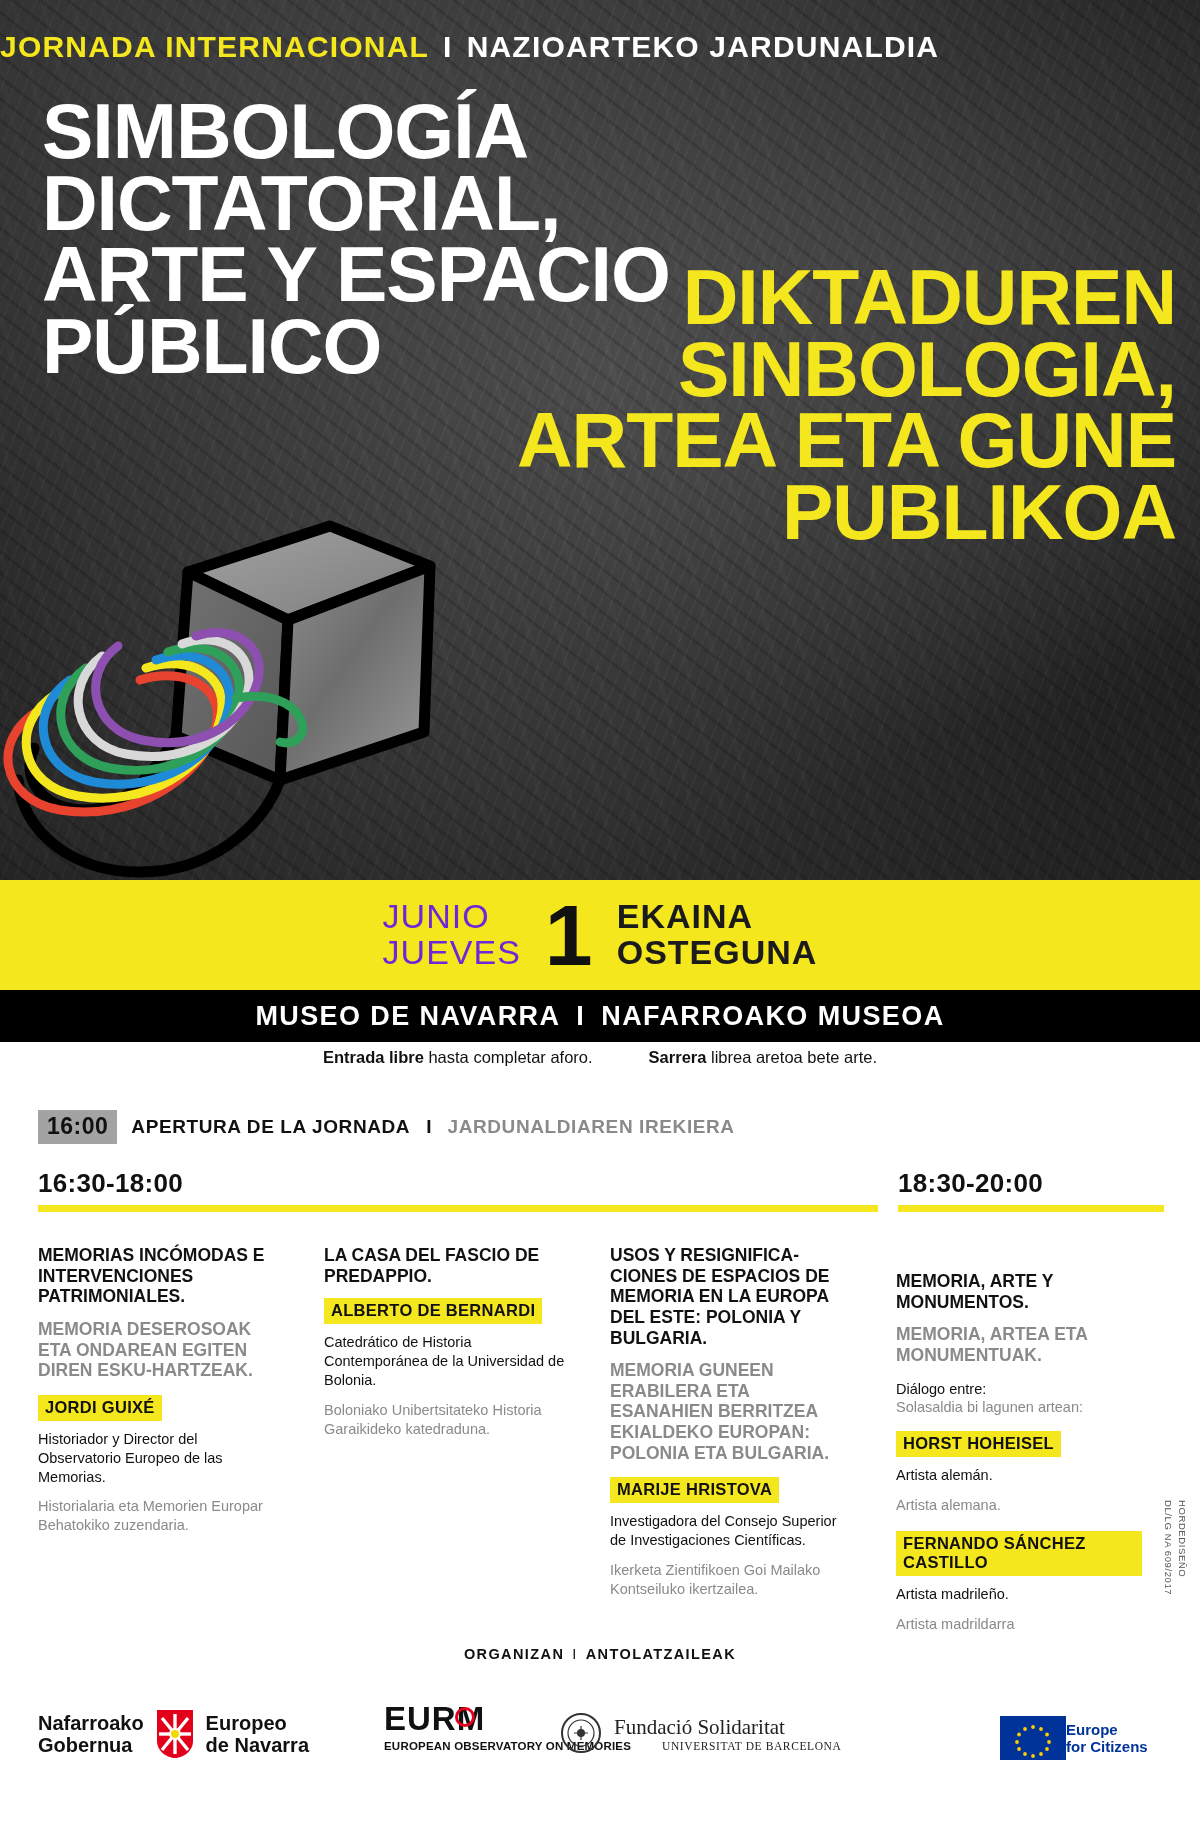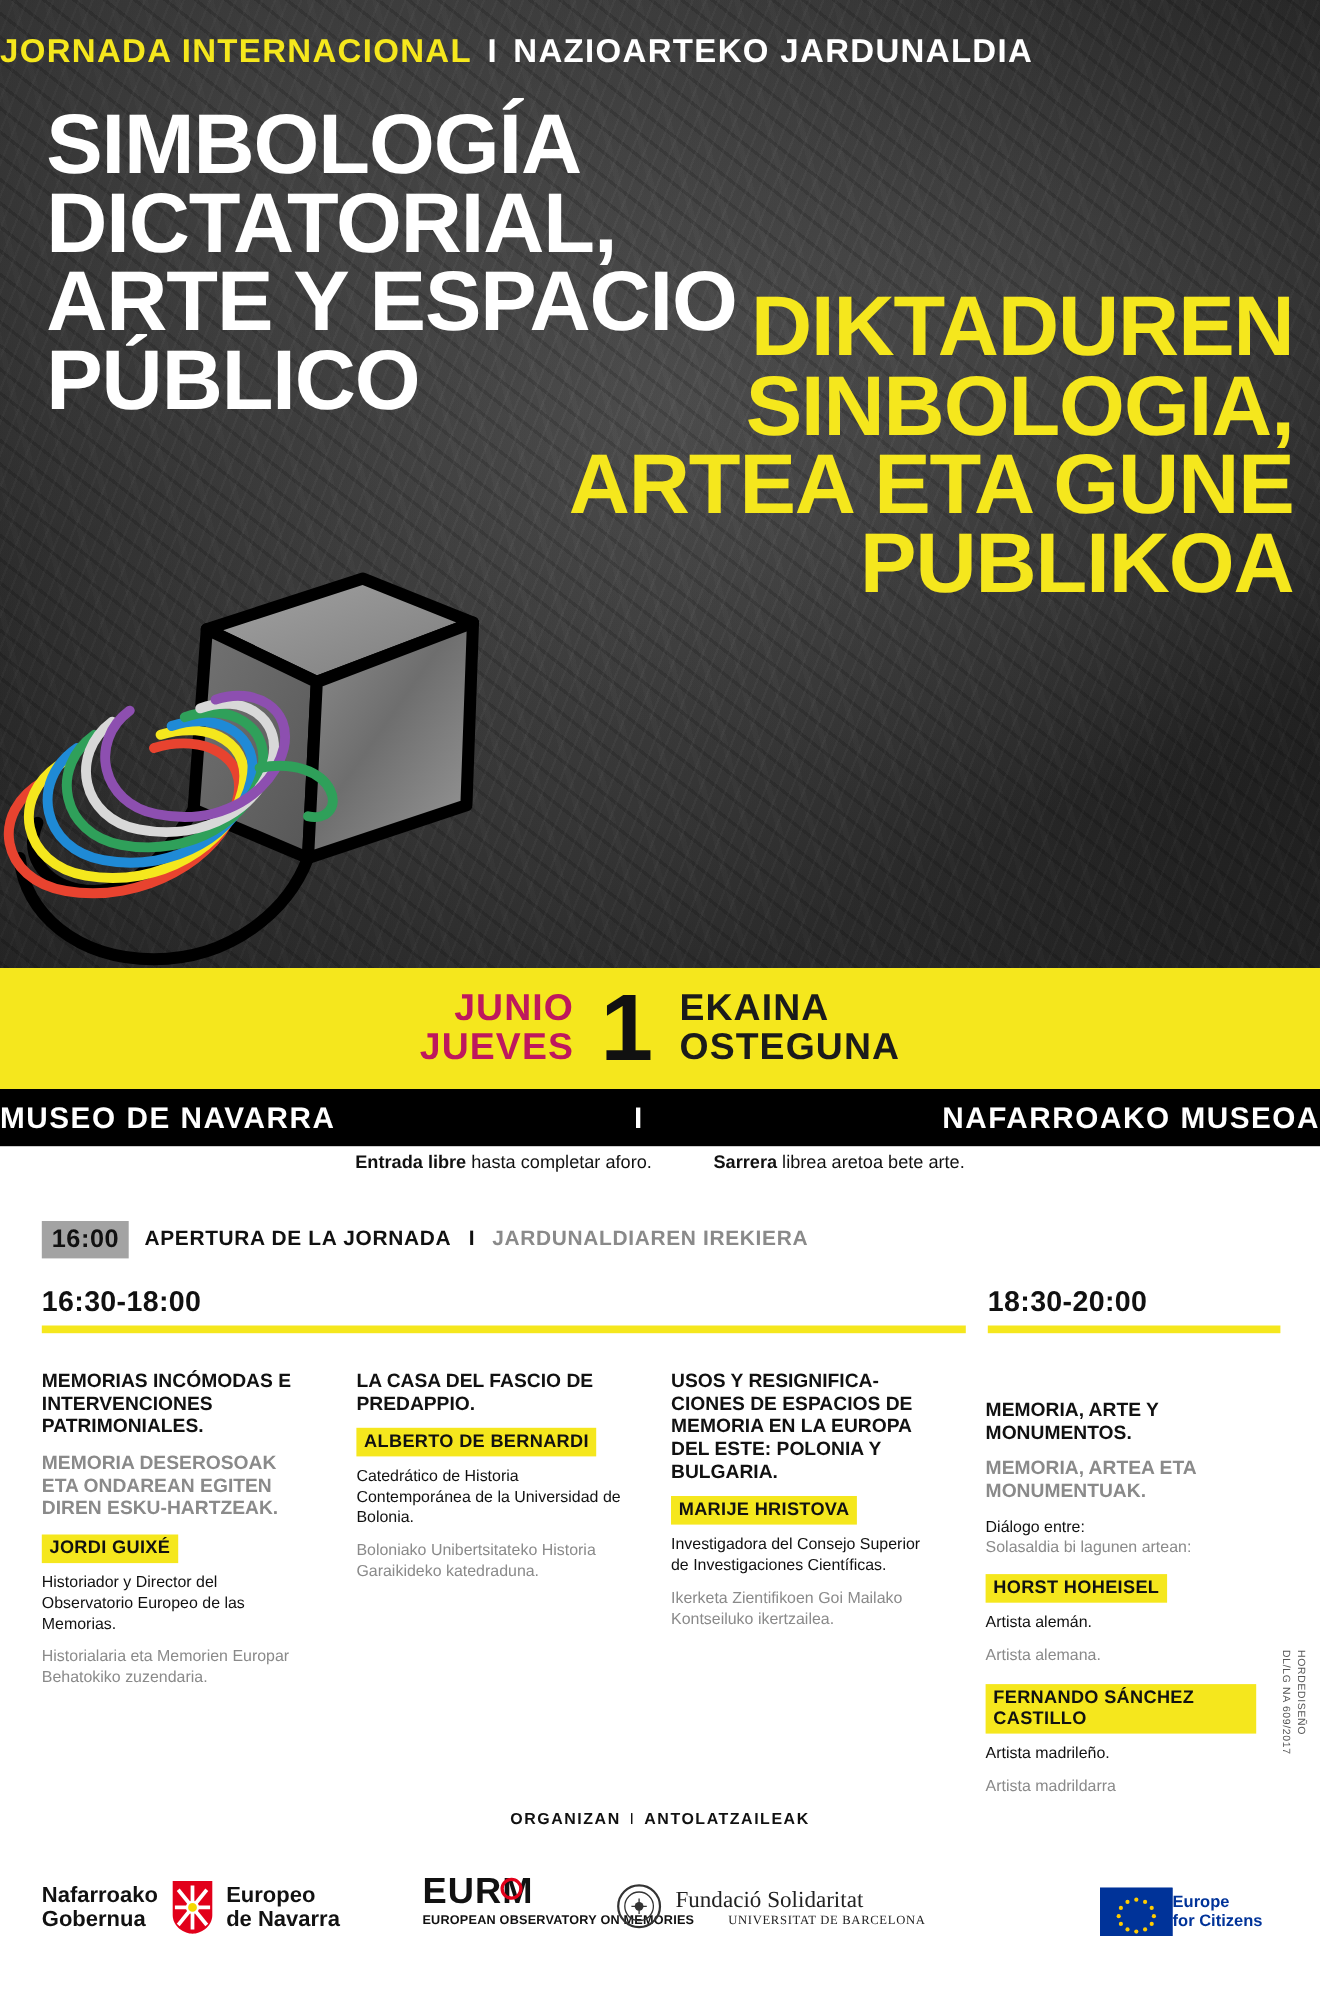--- a/index.html
+++ b/index.html
@@ -94,34 +94,34 @@
     top: 880px; left: 0;
     width: 1200px;
     height: 110px;
     background: #f5e71d;
     z-index: 6;
     display: flex;
     align-items: center;
     justify-content: center;
   }
   .date-inner { display: flex; align-items: center; gap: 18px; }
-  .date-es { text-align: right; font-size: 34px; font-weight: bold; line-height: 1.05; color: #be185d; letter-spacing: 1px; }
+  .date-es { font-size: 34px; font-weight: normal; line-height: 1.05; color: #6d28d9; letter-spacing: 1px; }
   .date-num { font-size: 86px; font-weight: bold; color: #111; line-height: 1; padding: 0 6px; }
   .date-eu { text-align: left; font-size: 34px; font-weight: bold; line-height: 1.05; color: #1b1b1b; letter-spacing: 1px; }
 
   
   .venue-band {
     position: absolute;
     top: 990px; left: 0;
     width: 1200px; height: 52px;
     background: #000000;
     color: #ffffff;
     display: flex;
     align-items: center;
-    justify-content: space-between;
+    justify-content: center;
     font-size: 27px;
     font-weight: bold;
     letter-spacing: 1.4px;
     z-index: 6;
   }
   .venue-band .sep { padding: 0 16px; }
 
   
   .entry {
     position: absolute;
@@ -364,20 +364,21 @@
 
   <div class="col">
     <div class="talk-es">LA CASA DEL FASCIO DE PREDAPPIO.</div>
     <div class="name-chip">ALBERTO DE BERNARDI</div>
     <div class="bio-es">Catedrático de Historia Contemporánea de la Universidad de Bolonia.</div>
     <div class="bio-eu">Boloniako Unibertsitateko Historia Garaikideko katedraduna.</div>
   </div>
 
   <div class="col">
     <div class="talk-es">USOS Y RESIGNIFICA-CIONES DE ESPACIOS DE MEMORIA EN LA EUROPA DEL ESTE: POLONIA Y BULGARIA.</div>
+    <div class="talk-eu">MEMORIA GUNEEN ERABILERA ETA ESANAHIEN BERRITZEA EKIALDEKO EUROPAN: POLONIA ETA BULGARIA.</div>
     <div class="name-chip">MARIJE HRISTOVA</div>
     <div class="bio-es">Investigadora del Consejo Superior de Investigaciones Científicas.</div>
     <div class="bio-eu">Ikerketa Zientifikoen Goi Mailako Kontseiluko ikertzailea.</div>
   </div>
 
   <div class="col">
     <div class="talk-es">MEMORIA, ARTE Y MONUMENTOS.</div>
     <div class="talk-eu">MEMORIA, ARTEA ETA MONUMENTUAK.</div>
     <div class="dialog-es">Diálogo entre:</div>
     <div class="dialog-eu">Solasaldia bi lagunen artean:</div>

